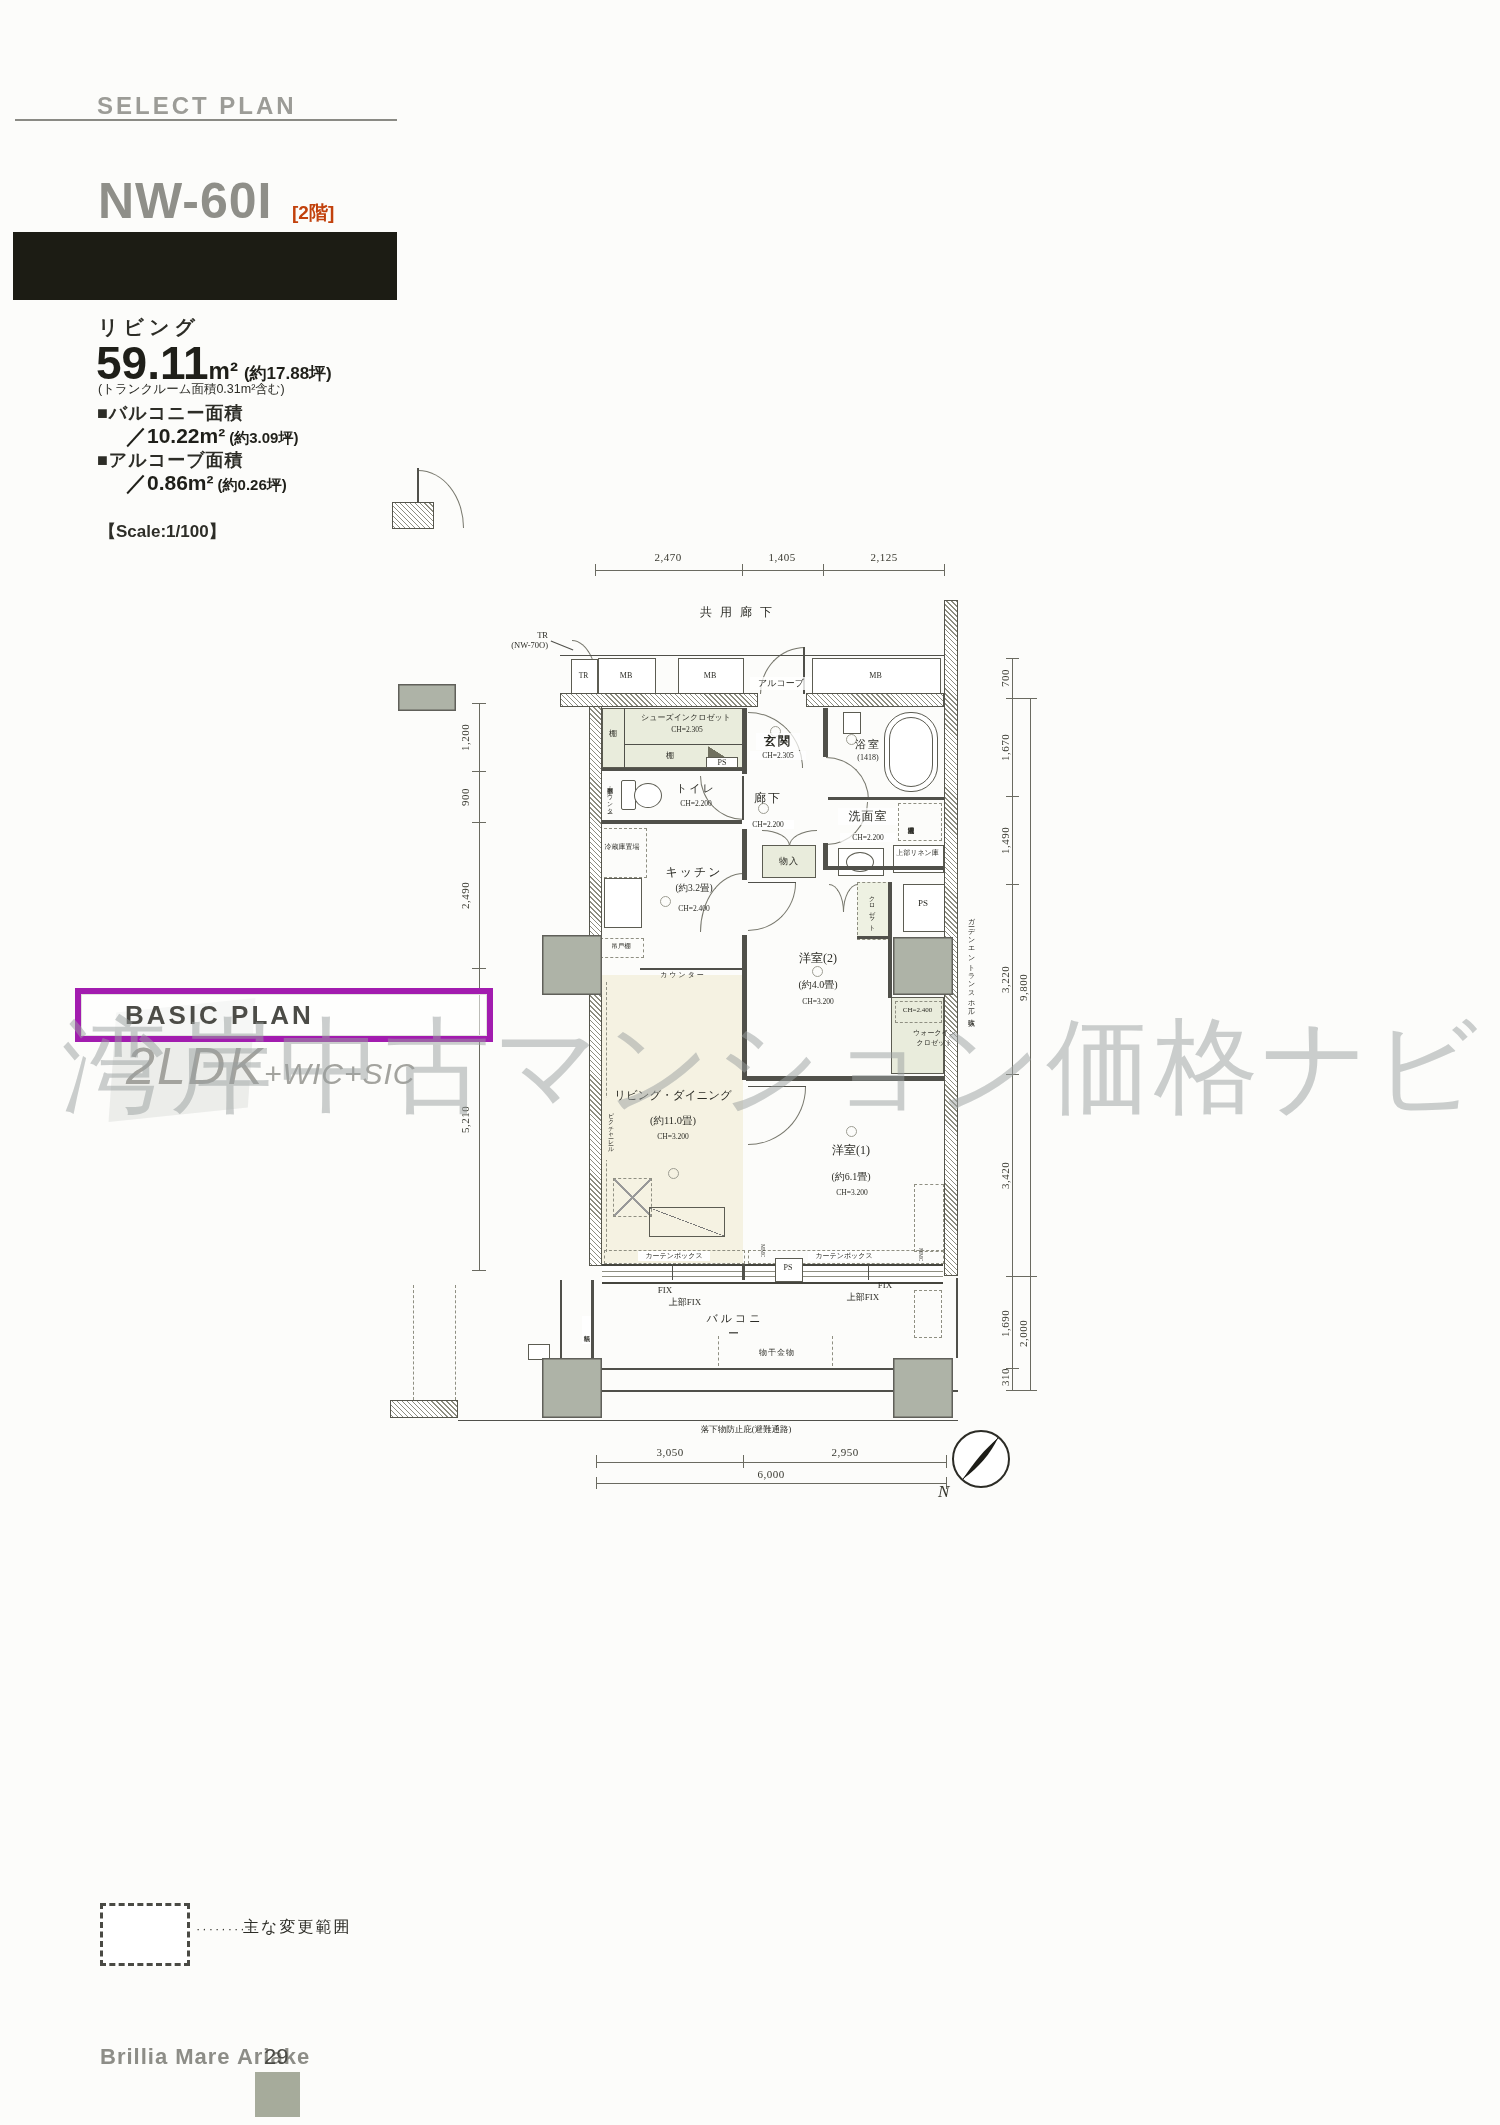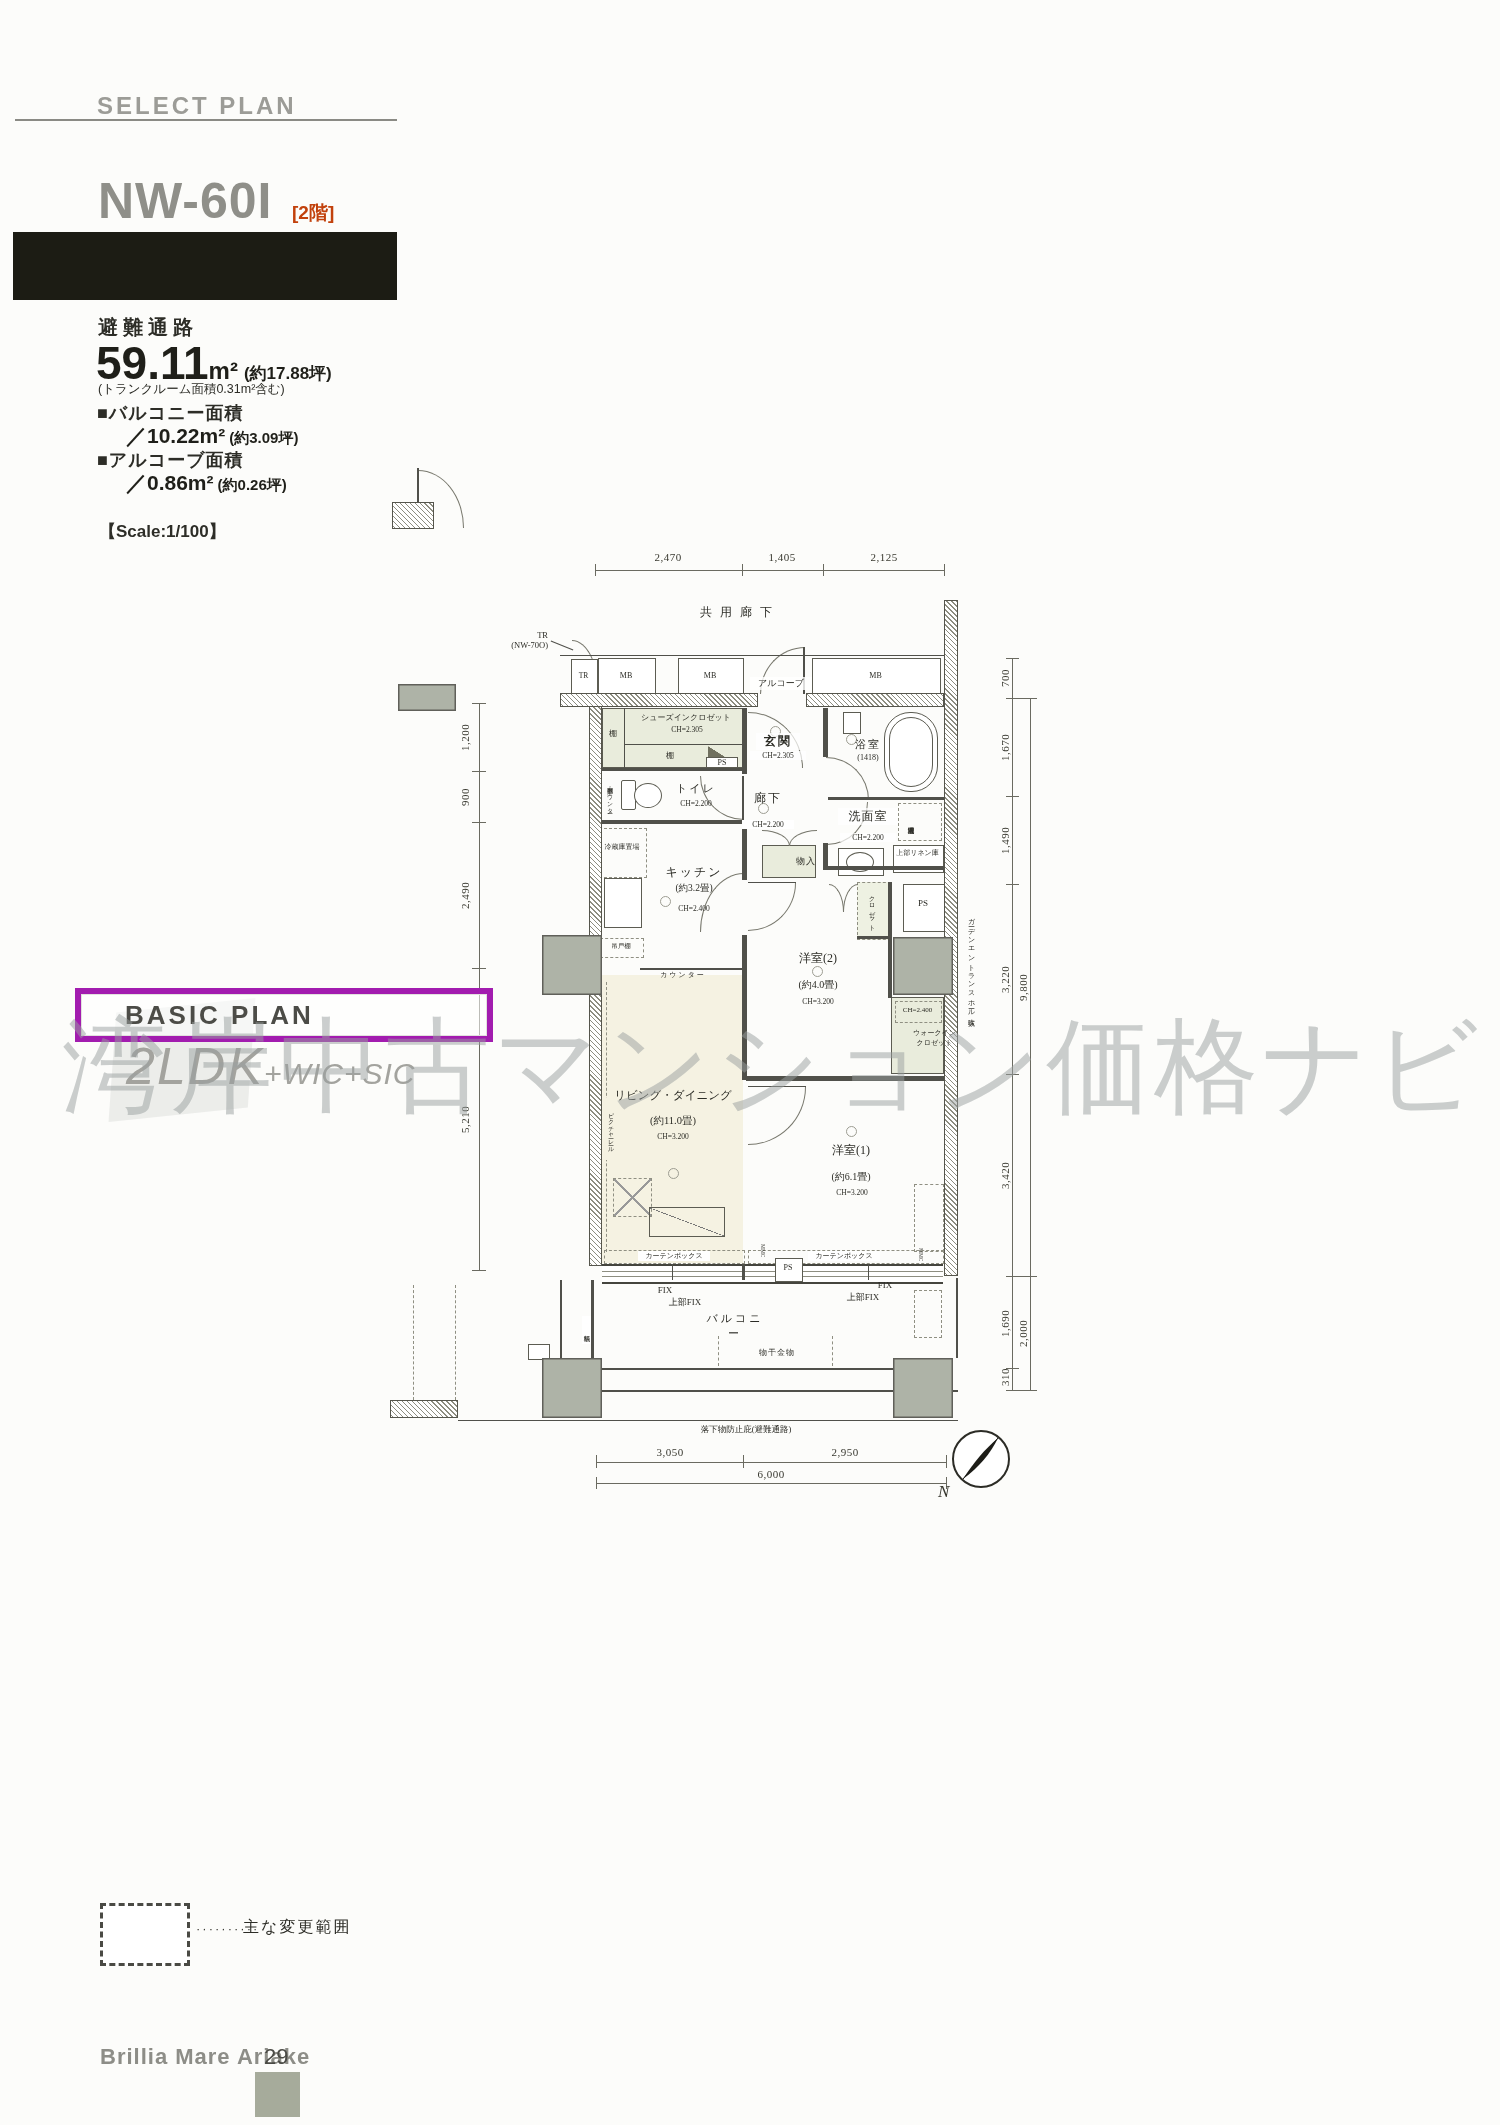--- a/index.html
+++ b/index.html
@@ -70,21 +70,21 @@
 </style>
 </head>
 <body>
 
 <div class="kicker">SELECT PLAN</div>
 <div class="kickline"></div>
 <div class="unitname">NW-60I</div>
 <div class="floortag">[2階]</div>
 <div class="blackbar"></div>
 
-<div class="a-label">避難通路</div>
+<div class="a-label">リビング</div>
 <div class="a-main">
   <span class="big">59.11</span><span class="unit">m²</span><span class="tsubo">(約17.88坪)</span>
 </div>
 <div class="a-note">(トランクルーム面積0.31m²含む)</div>
 <div class="a-row-label" style="top:401px;">■バルコニー面積</div>
 <div class="a-row-val" style="top:422px;">
   <span>／10.22m²</span><span class="ts">(約3.09坪)</span>
 </div>
 <div class="a-row-label" style="top:448px;">■アルコーブ面積</div>
 <div class="a-row-val" style="top:469px;text-align:center;">
@@ -197,21 +197,21 @@
   <div class="rl" style="left:650px;top:882px;width:88px;font-size:9.5px;">(約3.2畳)</div>
   <div class="rl" style="left:654px;top:904px;width:80px;font-size:7.5px;">CH=2.400</div>
   <div class="dash" style="left:600px;top:938px;width:42px;height:18px;"></div>
   <div class="rl" style="left:602px;top:942px;width:38px;font-size:6.5px;">吊戸棚</div>
   <div class="ln" style="left:640px;top:968px;width:104px;height:2px;"></div>
   <div class="rl" style="left:640px;top:970px;width:86px;font-size:7px;letter-spacing:2px;">カウンター</div>
 
   <div class="arc arc-tr" style="left:762px;top:830px;width:27px;height:15px;"></div>
   <div class="arc arc-tl" style="left:789px;top:830px;width:27px;height:15px;"></div>
   <div class="room grn" style="left:762px;top:845px;width:54px;height:33px;box-shadow:inset 0 0 0 1px #5c5c52;"></div>
-  <div class="rl" style="left:762px;top:855px;width:54px;font-size:9px;letter-spacing:1px;text-align:right;">物入</div>
+  <div class="rl" style="left:762px;top:855px;width:54px;font-size:9px;letter-spacing:1px;">物入</div>
 
   <div class="ln" style="left:742px;top:862px;width:5px;height:18px;"></div>
   <div class="ln" style="left:742px;top:935px;width:5px;height:145px;"></div>
   <div class="arc arc-br" style="left:748px;top:883px;width:47px;height:47px;"></div>
   <div class="ln" style="left:748px;top:882px;width:48px;height:1px;"></div>
   <div class="arc arc-tl" style="left:700px;top:873px;width:43px;height:58px;"></div>
   <div class="rl" style="left:786px;top:950px;width:64px;font-size:12px;">洋室(2)</div>
   <div class="rl" style="left:784px;top:978px;width:68px;font-size:10px;">(約4.0畳)</div>
   <div class="rl" style="left:788px;top:997px;width:60px;font-size:7.5px;">CH=3.200</div>
   <div class="dash grn" style="left:857px;top:882px;width:32px;height:56px;background:#eef1e2;"></div>

